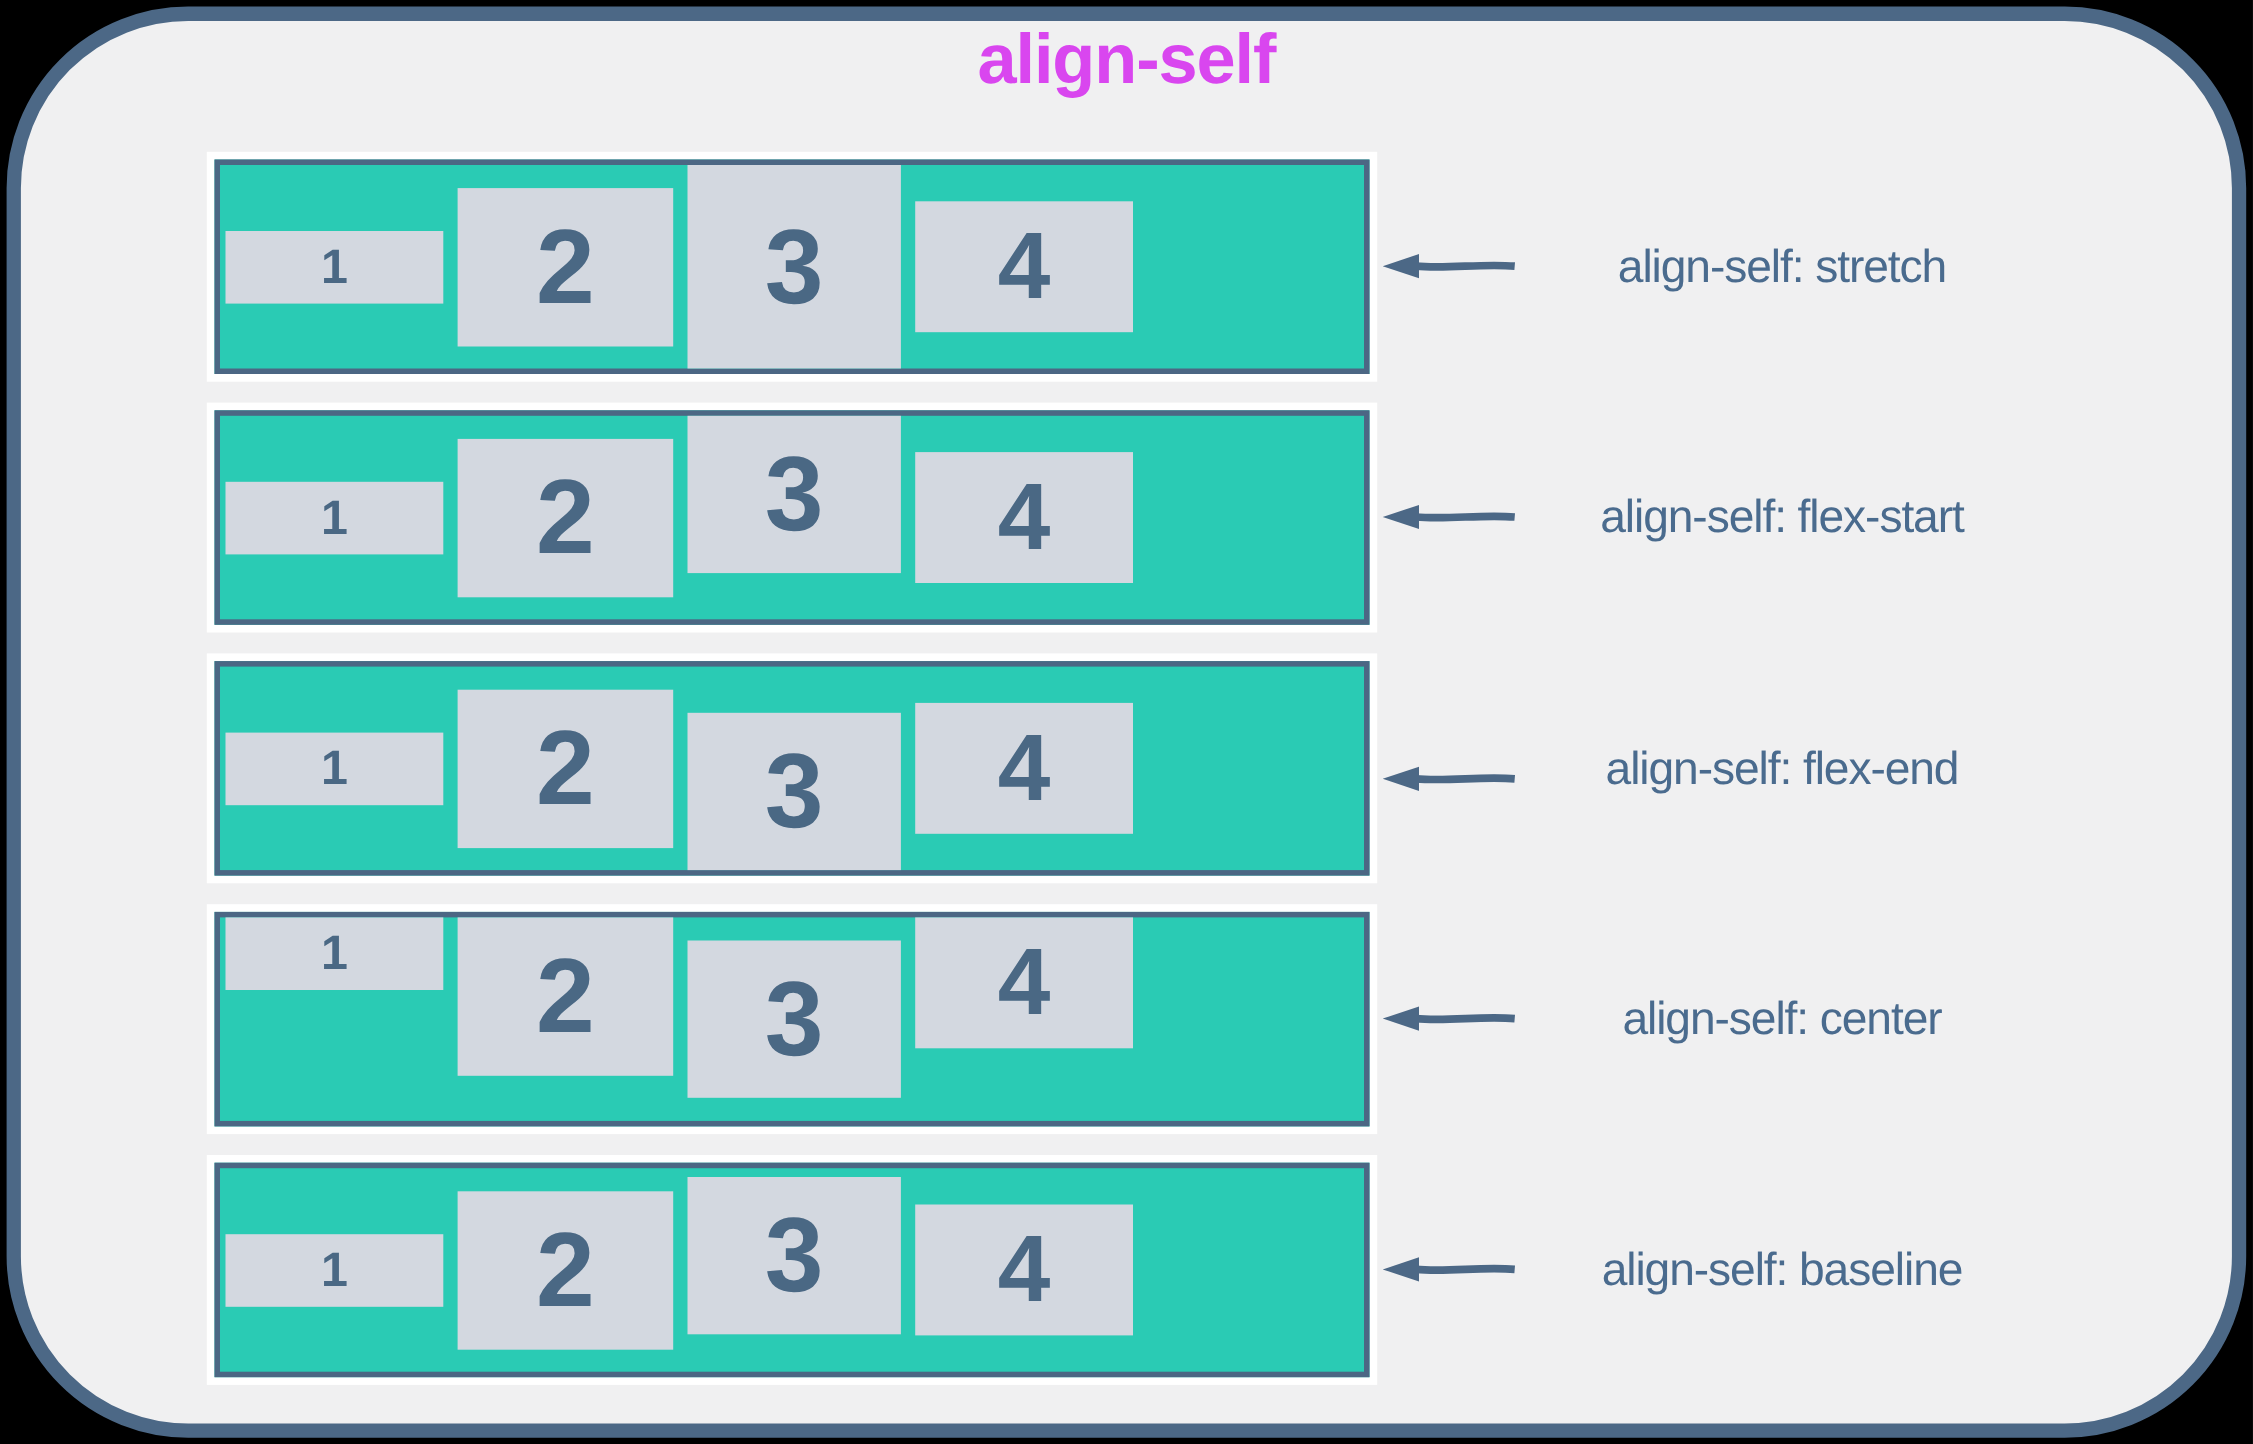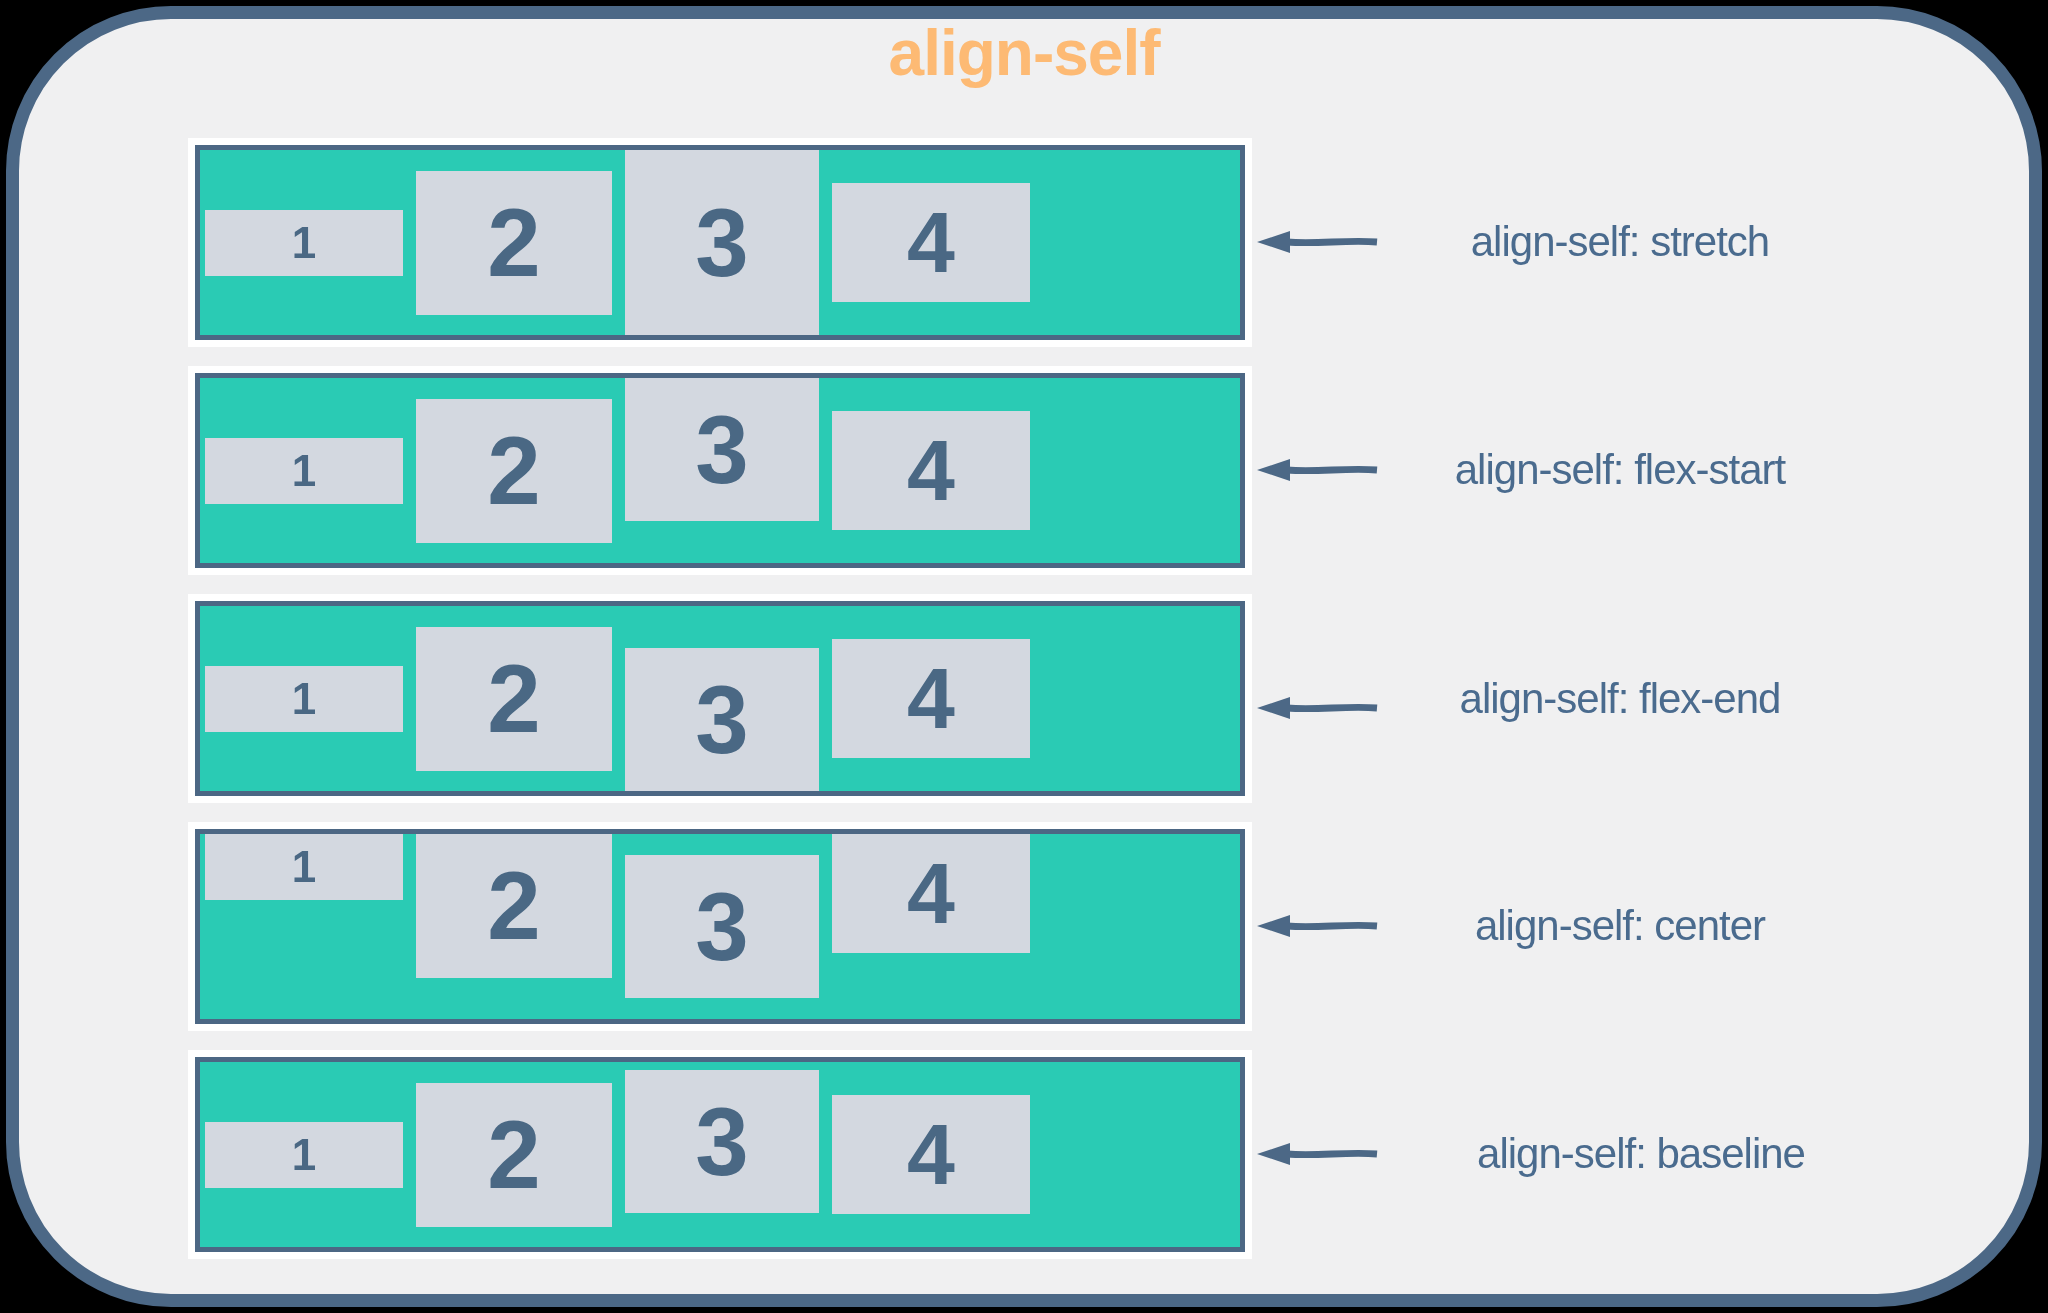--- a/index.html
+++ b/index.html
@@ -2,21 +2,21 @@
 <html><head>
 <meta charset="utf-8">
 <style>
   html,body{margin:0;padding:0;background:#000;}
   .canvas{position:relative;width:2048px;height:1313px;overflow:hidden;
           font-family:"Liberation Sans","DejaVu Sans",sans-serif;}
   .panel{position:absolute;left:6px;top:6px;right:6px;bottom:6px;
          background:#f0f0f1;border:13px solid #4c6886;border-radius:165px;
          box-sizing:border-box;}
   .title{position:absolute;left:0;top:18px;width:100%;text-align:center;
-         font-size:64px;font-weight:bold;color:#fdba74;letter-spacing:-1px;
+         font-size:64px;font-weight:bold;color:#d946ef;letter-spacing:-1px;
          line-height:70px;}
   .rows{position:absolute;left:188px;top:138px;width:1064px;}
   .frame{height:209px;background:#ffffff;padding:7px;margin-bottom:19px;
          box-sizing:border-box;}
   .container{height:100%;background:#2acbb4;border:5px solid #4c6784;
              box-sizing:border-box;display:flex;align-items:center;
              padding:0 0 0 5px;gap:13px;}
   .item{background:#d3d8e0;color:#4a6884;font-weight:bold;flex:0 0 auto;
         display:flex;align-items:center;justify-content:center;}
   .i1{width:198px;height:66px;font-size:44px;}
@@ -28,21 +28,21 @@
   .r-flex-start .i3{align-self:flex-start;}
   .r-flex-end .i3{align-self:flex-end;}
   .r-center{align-items:flex-start;} .r-center .i3{align-self:center;}
   .r-baseline .i3{align-self:flex-start;margin-top:8px;}
   
   .note{position:absolute;left:1255px;width:610px;height:50px;
         display:flex;align-items:center;}
   .note svg{flex:0 0 auto;display:block;}
   .note .lbl{flex:0 0 480px;text-align:center;font-size:42px;
              letter-spacing:-1px;color:#4a6b8e;}
-  .n1{top:217px;}.n2{top:445px;}.n3{top:673px;align-items:flex-end;}.n4{top:901px;}.n5{top:1129px;gap:21px;}
+  .n1{top:217px;}.n2{top:445px;}.n3{top:673px;align-items:flex-end;}.n4{top:901px;}.n5{top:1129px;}
 </style>
 </head>
 <body>
 
 <div class="canvas">
   <div class="panel"></div>
 
   <div class="title">align-self</div>
 
   <div class="rows">

